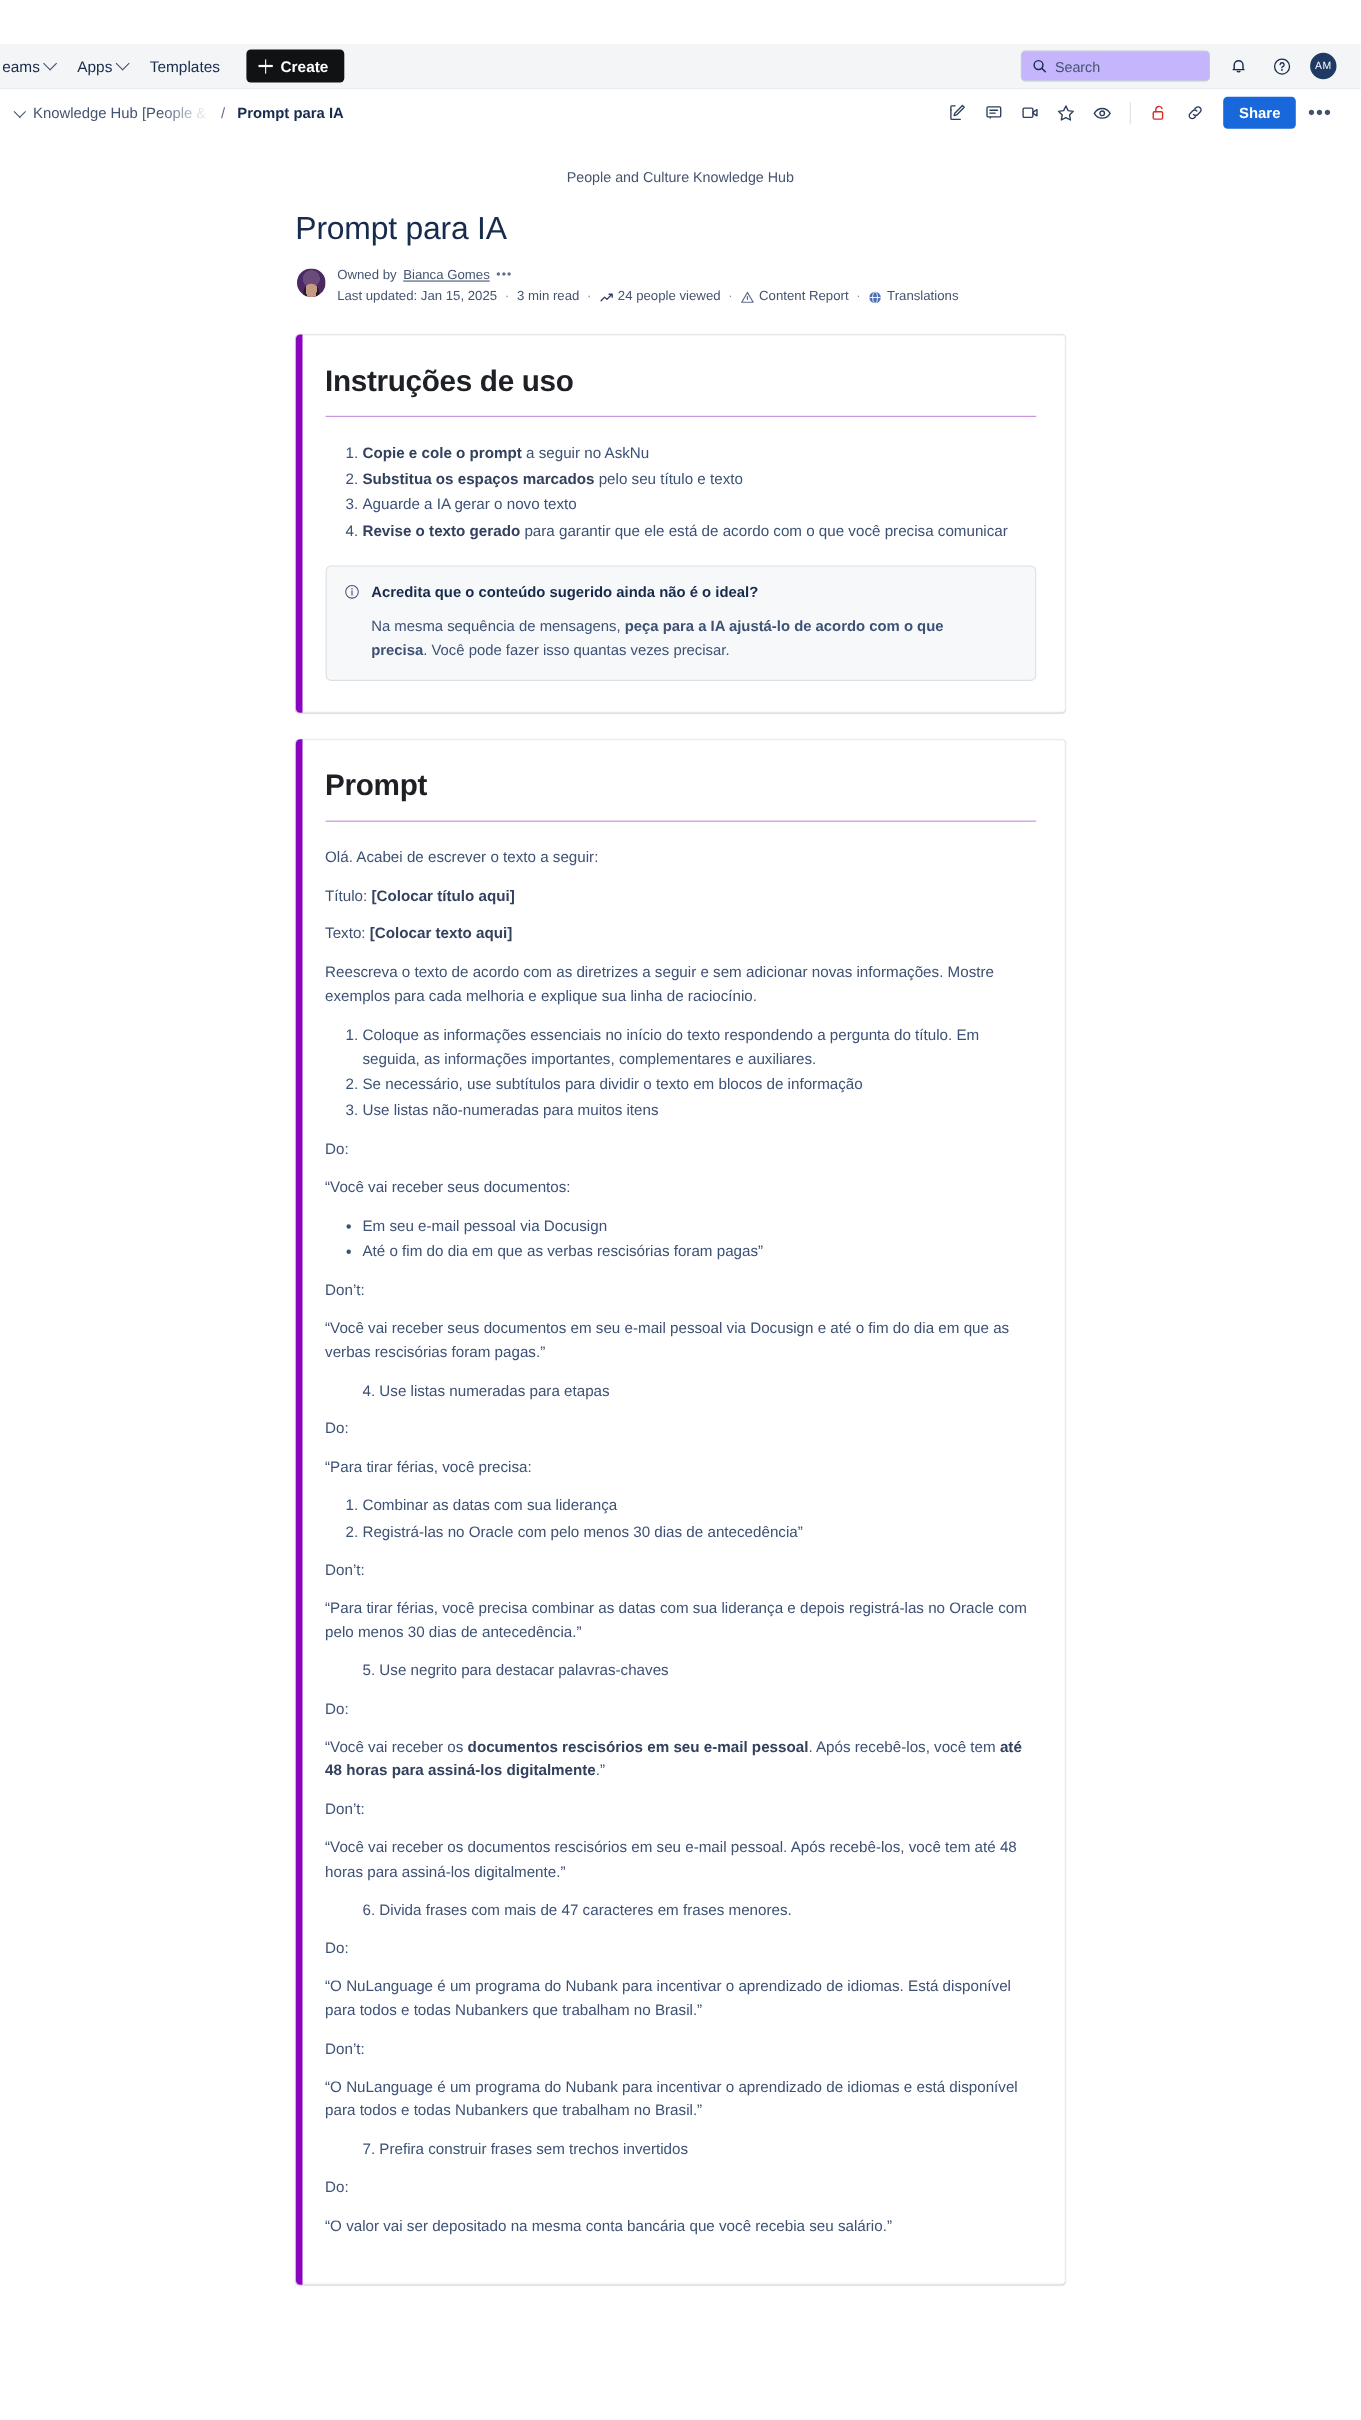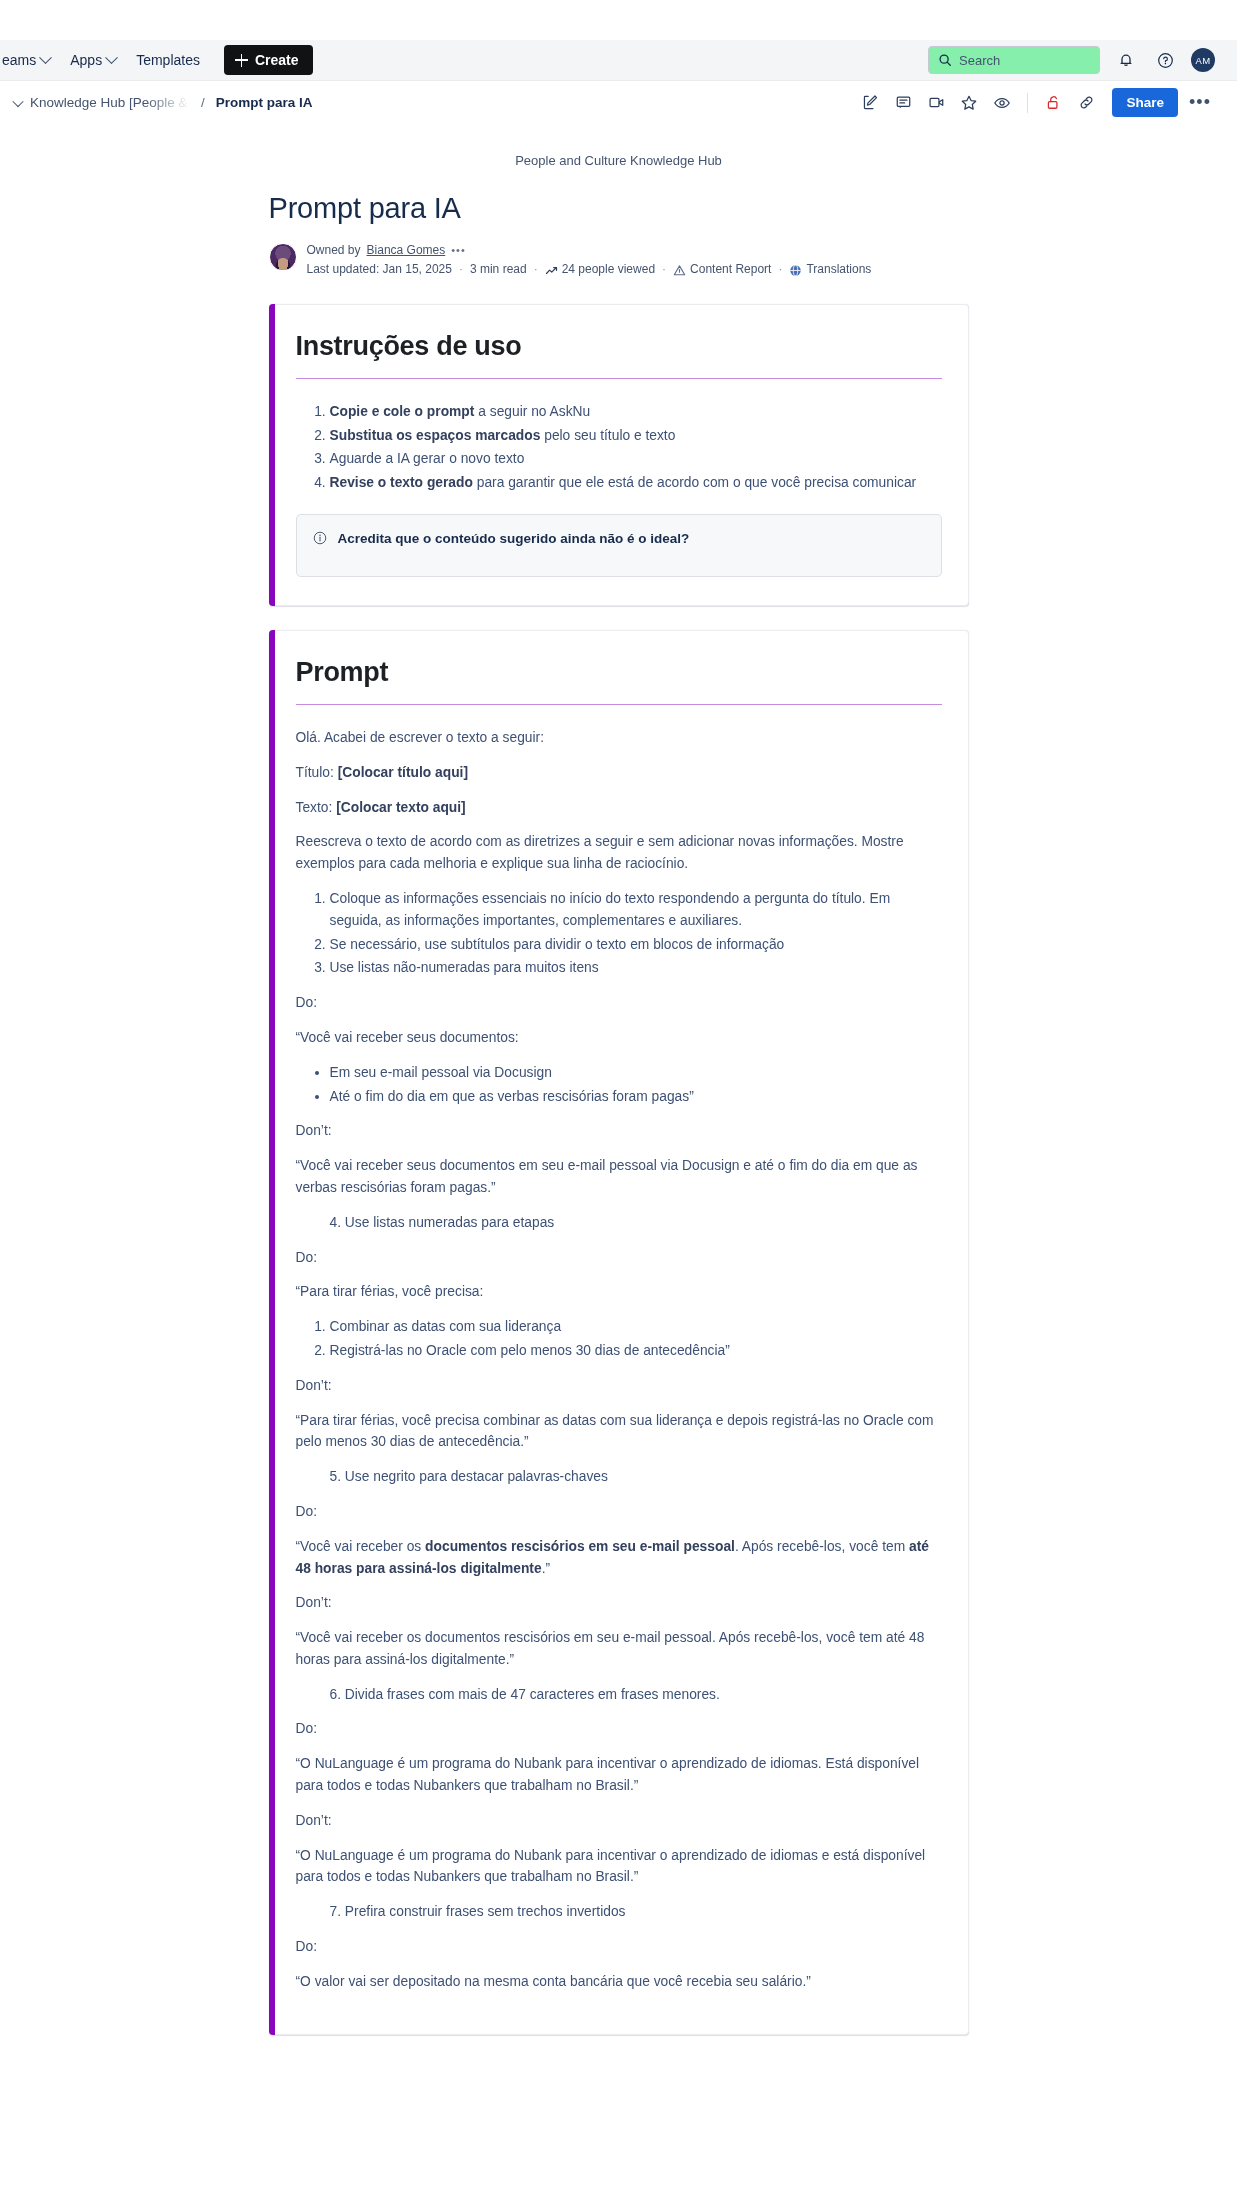--- a/index.html
+++ b/index.html
@@ -81,21 +81,21 @@
     margin-left: auto;
     display: flex;
     align-items: center;
     gap: 13px;
   }
   .search-box {
     width: 172px;
     height: 28px;
     border: 1px solid #c4c9d4;
     border-radius: 4px;
-    background: #86efac;
+    background: #c4b5fd;
     display: flex;
     align-items: center;
     gap: 7px;
     padding: 0 9px;
     text-align: right;
   }
   .search-box .ph {
     font-size: 13px; color: #44546f;
   }
   .icon-btn {
@@ -465,20 +465,23 @@
       <div class="info-panel">
         <span class="info-ico">
           <svg width="14" height="14" viewBox="0 0 16 16">
             <circle cx="8" cy="8" r="6.6" fill="none" stroke="#44546f" stroke-width="1.1"></circle>
             <circle cx="8" cy="4.8" r=".85" fill="#44546f"></circle>
             <line x1="8" y1="7" x2="8" y2="11.4" stroke="#44546f" stroke-width="1.2" stroke-linecap="round"></line>
           </svg>
         </span>
         <div class="info-body">
           <div class="info-title">Acredita que o conteúdo sugerido ainda não é o ideal?</div>
+          <div>
+            <span>Na mesma sequência de mensagens, </span><b>peça para a IA ajustá-lo de acordo com o que precisa</b><span>. Você pode fazer isso quantas vezes precisar.</span>
+          </div>
         </div>
       </div>
     </div>
 
     <div class="panel">
       <h2 class="panel-h">Prompt</h2>
       <hr class="panel-rule">
 
       <div class="body-txt">
 

